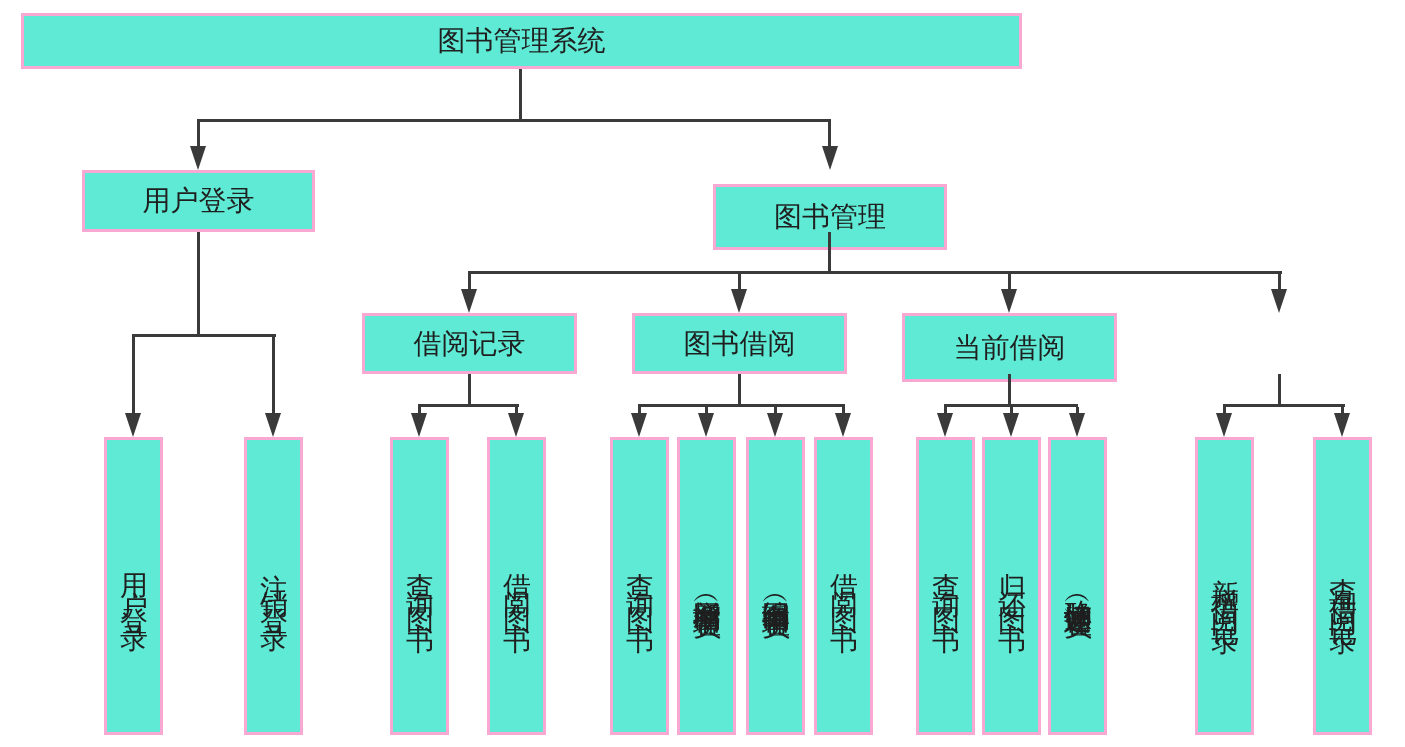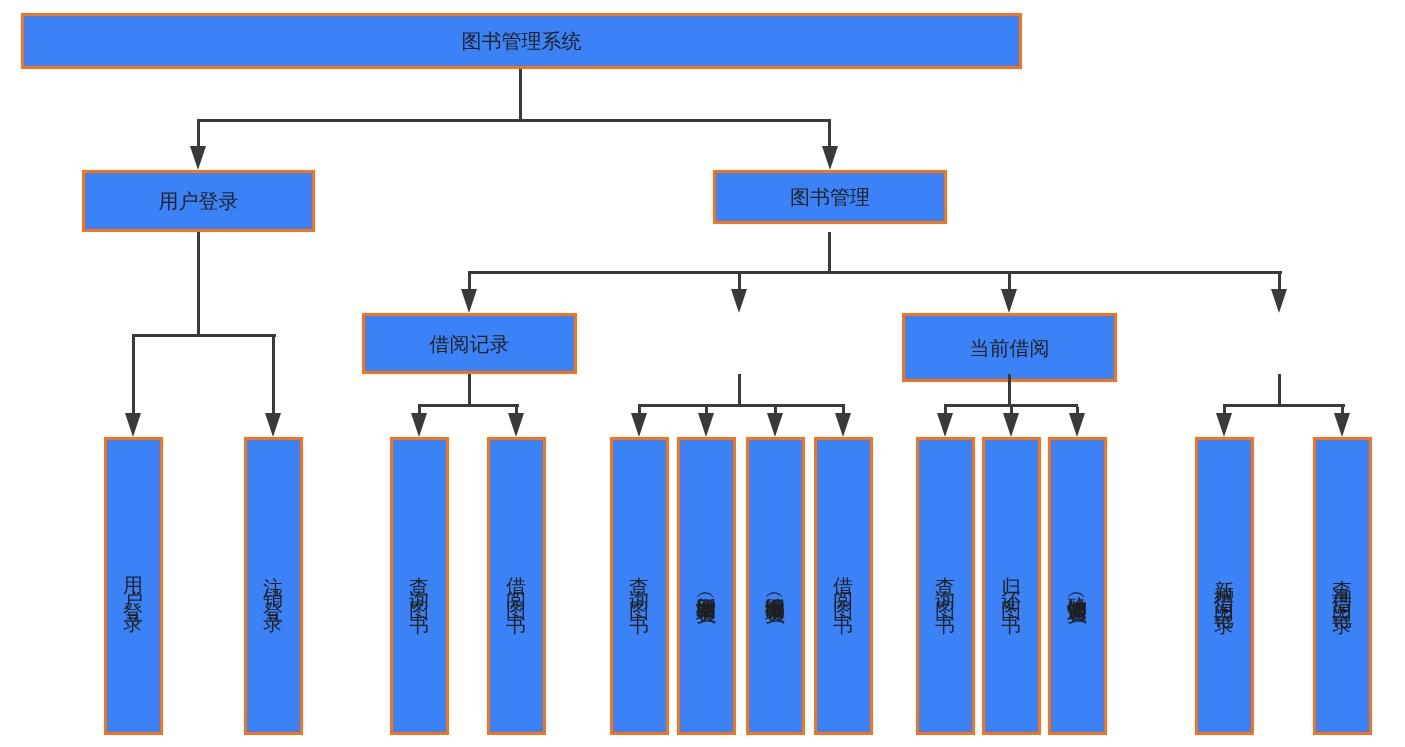--- a/index.html
+++ b/index.html
@@ -6,27 +6,27 @@
   .canvas{
     position:relative;
     width:1405px;height:747px;
     background:#ffffff;
     font-family:"Liberation Sans","DejaVu Sans",sans-serif;
     overflow:hidden;
   }
   .box{
     position:absolute;
     box-sizing:border-box;
-    border:3px solid #f97316;
-    background:#3b82f6;
+    border:3px solid #f9a8d4;
+    background:#5eead4;
     display:flex;
     align-items:center;
     justify-content:center;
     color:#1f1f1f;
-    font-size:20px;
+    font-size:28px;
     line-height:1;
     white-space:nowrap;
   }
   .vbox span{
     writing-mode:vertical-rl;
     text-orientation:mixed;
     white-space:nowrap;
   }
   .ls-wide span{letter-spacing:0.62em;}
   .ls-mid span{letter-spacing:0.36em;}
@@ -60,21 +60,21 @@
   <div class="vline" style="left:519px;top:69px;width:3px;height:53px"></div>
   <div class="hline" style="left:197px;top:119px;width:634px;height:3px"></div>
   <div class="vline" style="left:197px;top:122px;width:3px;height:26px"></div>
   <div class="arrow" style="left:190px;top:146px"></div>
   <div class="vline" style="left:828px;top:122px;width:3px;height:26px"></div>
   <div class="arrow" style="left:822px;top:146px"></div>
 
   <div class="box" style="left:82px;top:170px;width:233px;height:62px">
     <span>用户登录</span>
   </div>
-  <div class="box" style="left:713px;top:170px;width:234px;height:54px">
+  <div class="box" style="left:713px;top:184px;width:234px;height:66px">
     <span>图书管理</span>
   </div>
 
   <div class="vline" style="left:197px;top:232px;width:3px;height:105px"></div>
   <div class="hline" style="left:132px;top:334px;width:144px;height:3px"></div>
   <div class="vline" style="left:132px;top:337px;width:3px;height:77px"></div>
   <div class="arrow" style="left:125px;top:413px"></div>
   <div class="vline" style="left:272px;top:337px;width:3px;height:77px"></div>
   <div class="arrow" style="left:265px;top:413px"></div>
 
@@ -84,20 +84,23 @@
   <div class="arrow" style="left:461px;top:289px"></div>
   <div class="vline" style="left:738px;top:274px;width:3px;height:17px"></div>
   <div class="arrow" style="left:731px;top:289px"></div>
   <div class="vline" style="left:1008px;top:274px;width:3px;height:17px"></div>
   <div class="arrow" style="left:1001px;top:289px"></div>
   <div class="vline" style="left:1278px;top:274px;width:3px;height:17px"></div>
   <div class="arrow" style="left:1271px;top:289px"></div>
 
   <div class="box" style="left:362px;top:313px;width:215px;height:61px">
     <span>借阅记录</span>
+  </div>
+  <div class="box" style="left:632px;top:313px;width:215px;height:61px">
+    <span>图书借阅</span>
   </div>
   <div class="box" style="left:902px;top:313px;width:215px;height:69px">
     <span>当前借阅</span>
   </div>
 
   <div class="vline" style="left:468px;top:374px;width:3px;height:33px"></div>
   <div class="hline" style="left:418px;top:404px;width:101px;height:3px"></div>
   <div class="vline" style="left:418px;top:407px;width:3px;height:8px"></div>
   <div class="arrow" style="left:411px;top:413px"></div>
   <div class="vline" style="left:515px;top:407px;width:3px;height:8px"></div>

